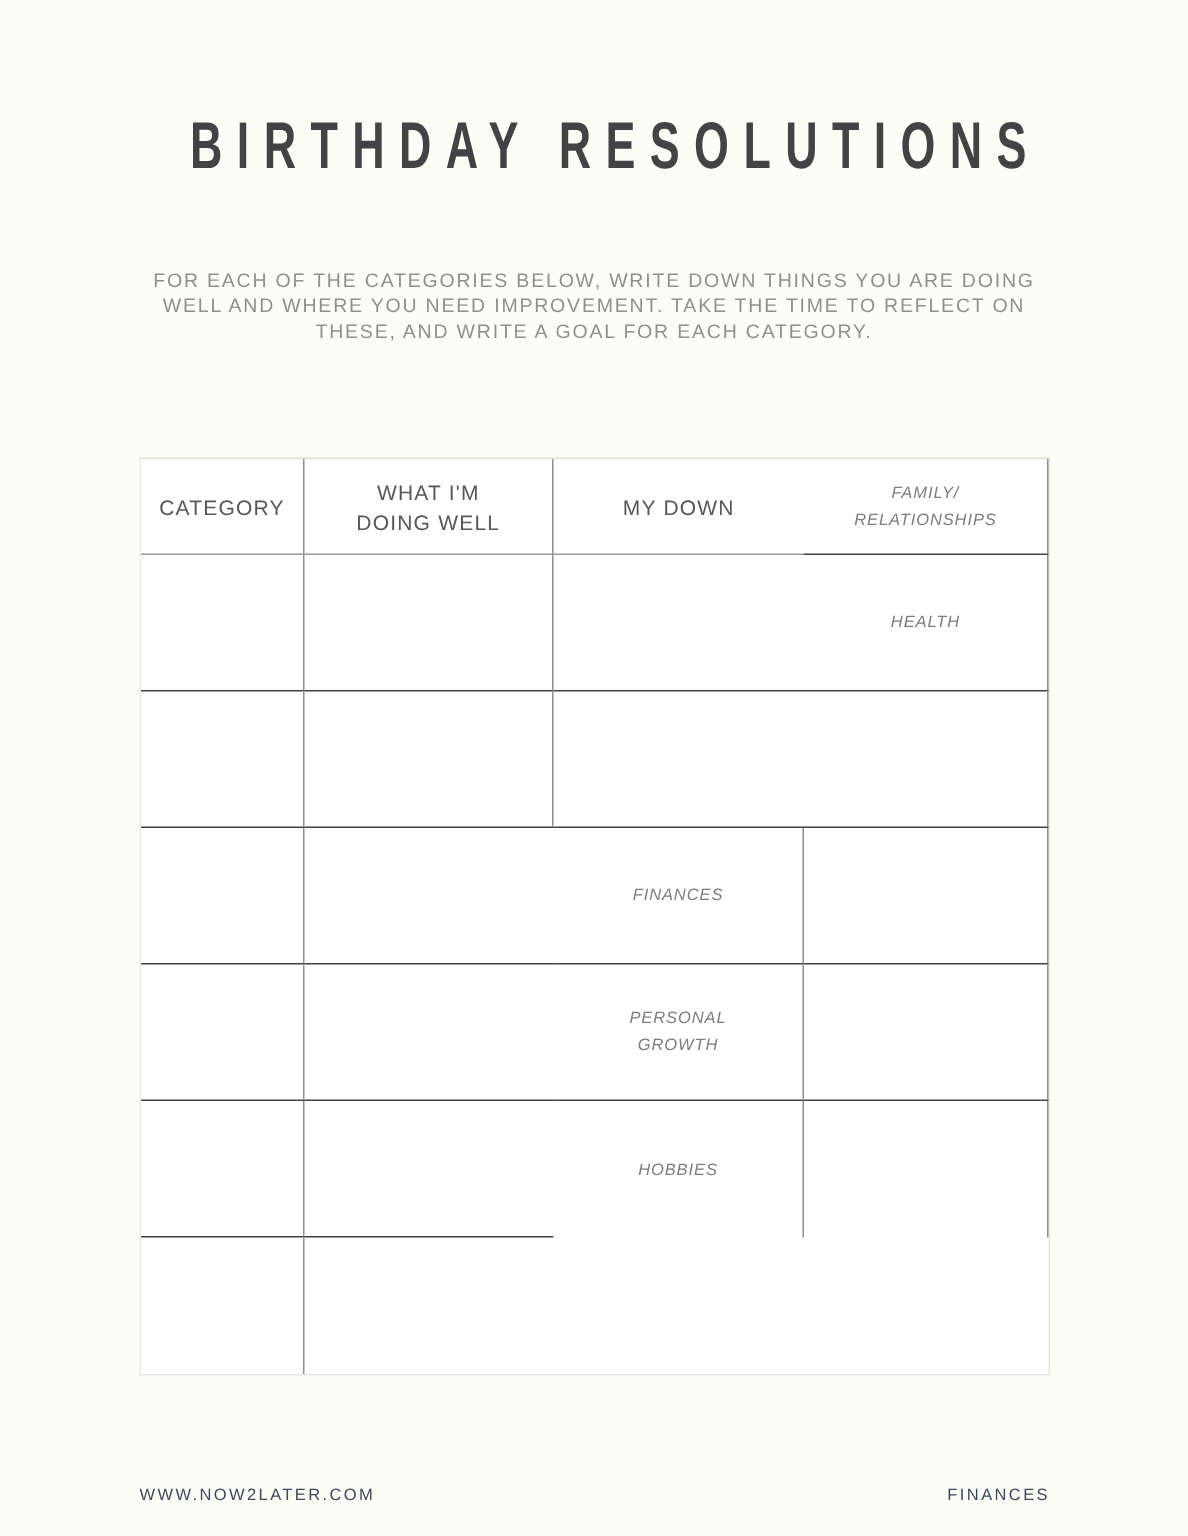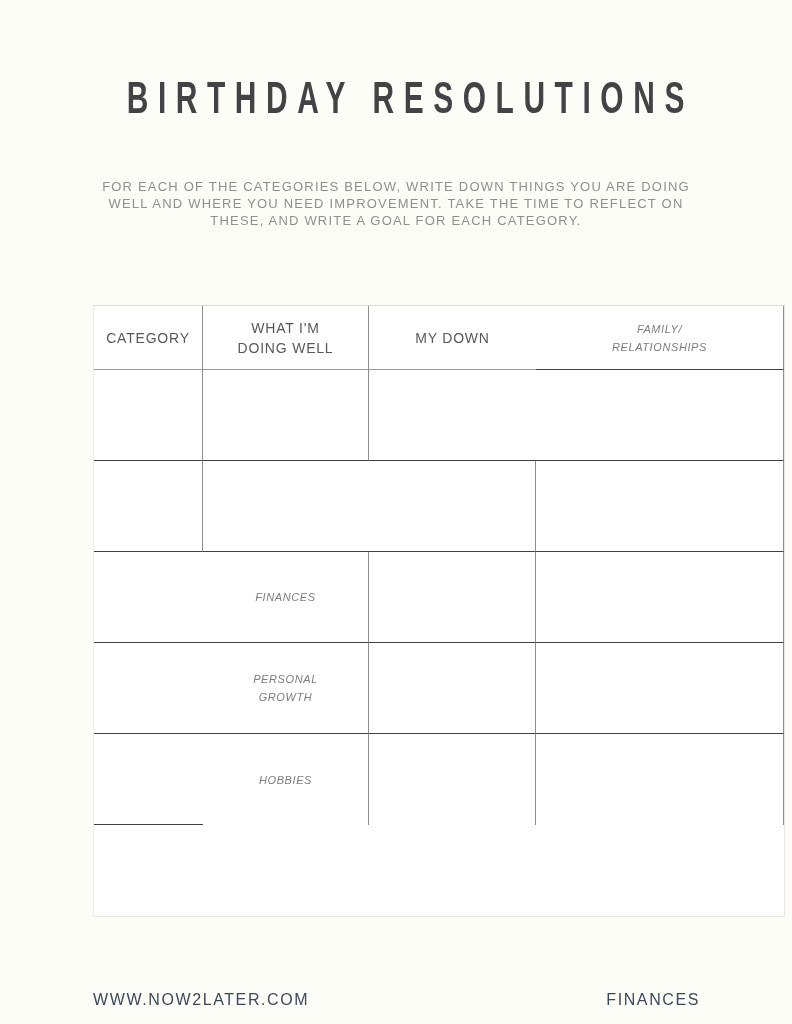--- a/index.html
+++ b/index.html
@@ -28,21 +28,21 @@
     text-align: center;
     font-size: 13px;
     line-height: 17px;
     letter-spacing: 1.2px;
     color: #8f8f8f;
     white-space: pre;
   }
   .wtable {
     position: absolute;
     left: 93px; top: 305px;
-    width: 692px; height: 612px;
+    width: 607px; height: 612px;
     background: #ffffff;
     border: 1px solid;
     border-color: #dedbd4 #e8e7e1 #e6e5df #ecebe5;
     display: grid;
     grid-template-columns: 109px 166px 167px 1fr;
     grid-template-rows: 64px repeat(6, 1fr);
   }
   .cell {
     border-right: 1px solid #8f8f8f;
     border-bottom: 1px solid #404040;
@@ -68,21 +68,21 @@
     line-height: 18px;
     color: #7d7d7f;
     padding: 0 4px;
   }
   .footer {
     position: absolute;
     top: 991px; left: 93px; right: 92px;
     display: flex;
     justify-content: space-between;
     align-items: center;
-    font-size: 16px;
+    font-size: 11px;
     letter-spacing: 1.6px;
     color: #3d4858;
   }
 </style>
 </head>
 <body>
 
 <div class="title">BIRTHDAY RESOLUTIONS</div>
 
 <div class="instructions">FOR EACH OF THE CATEGORIES BELOW, WRITE DOWN THINGS YOU ARE DOING
@@ -95,20 +95,21 @@
   <div class="cell head">WHAT I'M
 DOING WELL</div>
   <div class="cell head lastcol">MY DOWN</div>
 
   <div class="cell cat">FAMILY/
 RELATIONSHIPS</div>
   <div class="cell"></div>
   <div class="cell"></div>
   <div class="cell lastcol"></div>
 
+  <div class="cell cat">HEALTH</div>
   <div class="cell"></div>
   <div class="cell"></div>
   <div class="cell lastcol"></div>
 
   <div class="cell"></div>
   <div class="cell"></div>
   <div class="cell lastcol"></div>
 
   <div class="cell cat">FINANCES</div>
   <div class="cell"></div>

